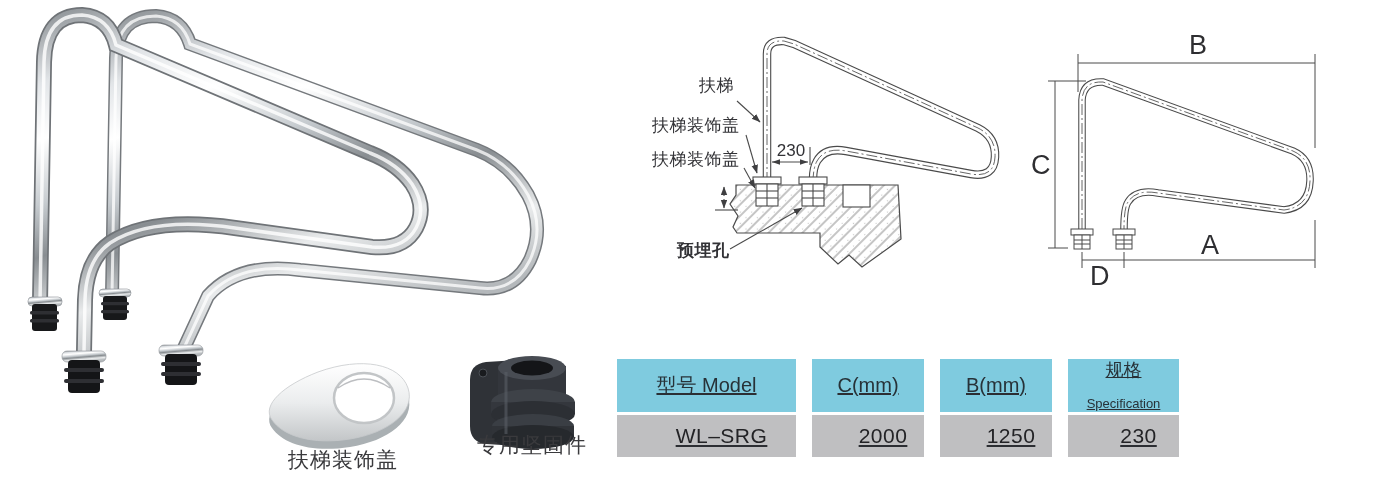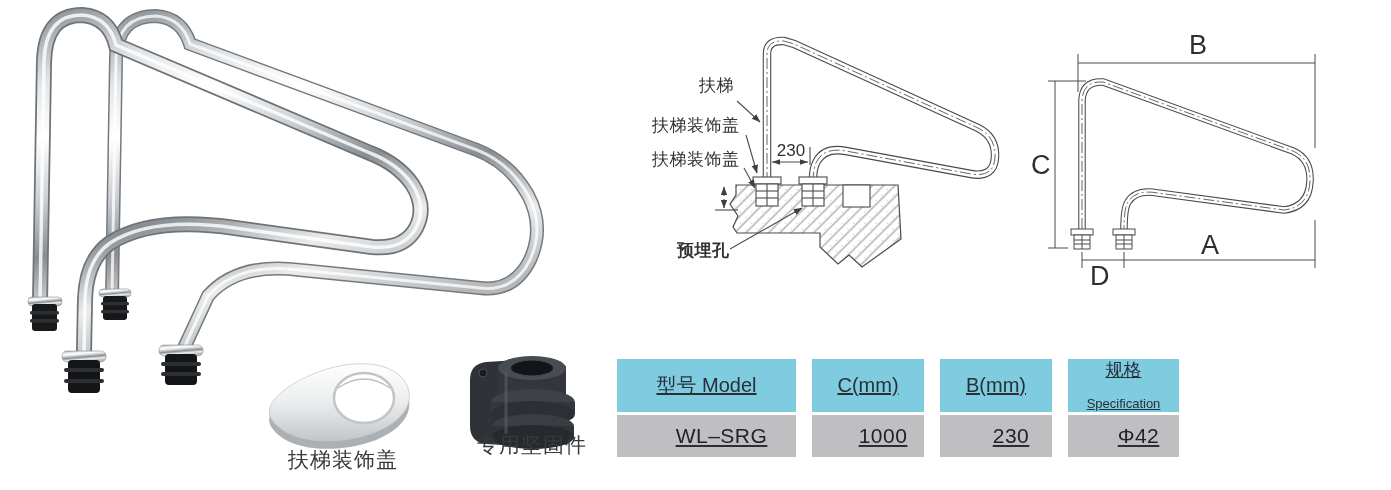--- a/index.html
+++ b/index.html
@@ -227,19 +227,19 @@
       <div class="cell">
         <div class="main">B(mm)</div>
       </div>
       <div class="cell">
         <div class="main" style="font-size:18px;">规格</div>
         <div class="sub">Specification</div>
       </div>
     </div>
     <div class="trow body">
       <div class="cell">WL–SRG</div>
-      <div class="cell">1000</div>
+      <div class="cell">2000</div>
+      <div class="cell">1250</div>
       <div class="cell">230</div>
-      <div class="cell">Φ42</div>
     </div>
   </div>
 
 </div>
 
 </body></html>

